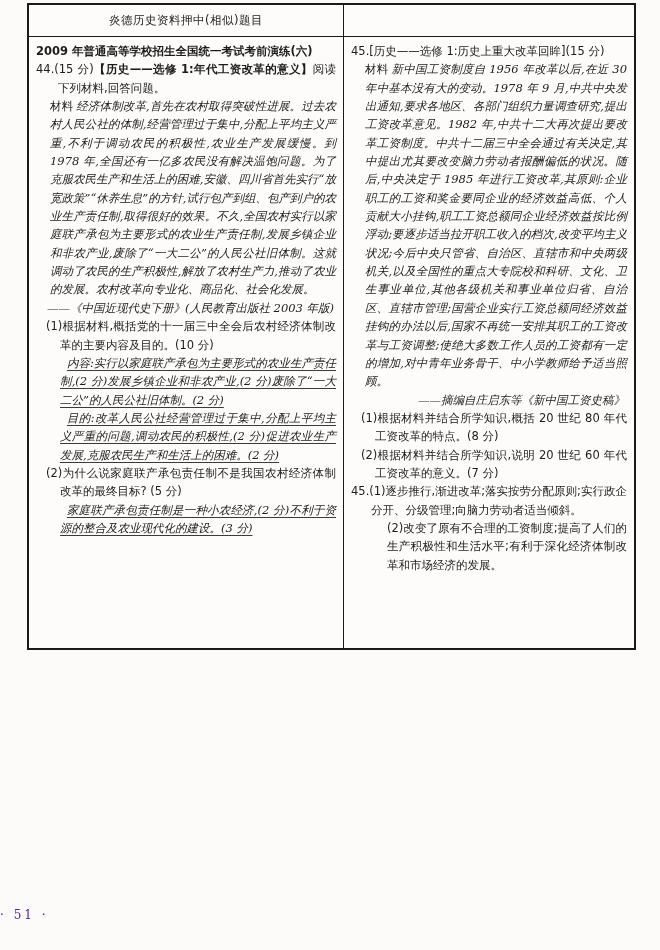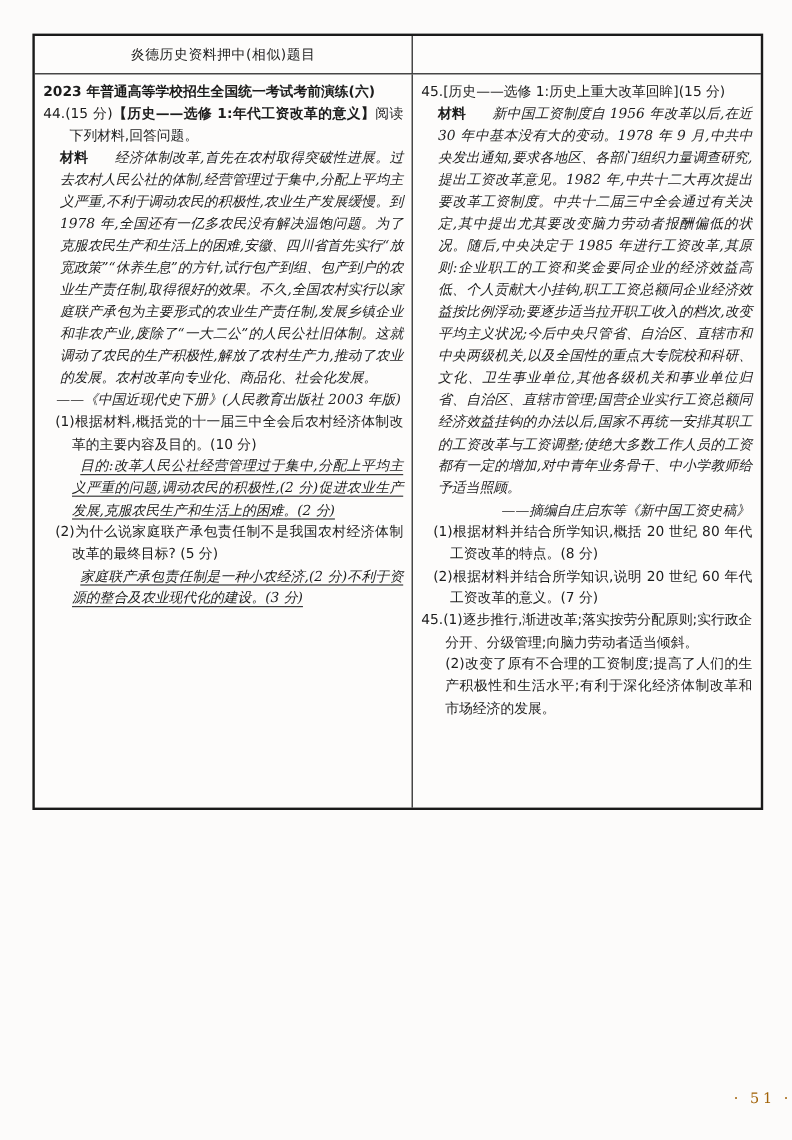--- a/index.html
+++ b/index.html
@@ -12,21 +12,21 @@
     width: 660px;
     height: 950px;
     background: #fcfbfa;
     overflow: hidden;
     font-family: "DejaVu Sans", "Liberation Sans", sans-serif;
     color: #1c1c1c;
   }
   .cmp-table {
     position: absolute;
     left: 27px;
-    top: 28px;
+    top: 3px;
     width: 609px;
     border: 2px solid #1a1a1a;
     background: #fdfcfb;
     box-sizing: border-box;
   }
   .thead {
     display: flex;
     border-bottom: 1.5px solid #1a1a1a;
   }
   .th {
@@ -55,74 +55,75 @@
   .bold { font-weight: bold; }
   .kai {
     font-family: "DejaVu Serif", "Liberation Serif", serif;
     font-style: italic;
   }
   .hang {           
     padding-left: 22px;
     text-indent: -22px;
   }
   .sub { margin-left: 14px; }            
-  .material-label { font-weight: bold; font-style: normal; margin-right: 22px; }
+  .material-label { font-weight: normal; font-style: normal; margin-right: 3px; }
   .source { text-align: right; margin-right: 2px; }
   .q {                                    
     margin-left: 10px;
     padding-left: 14px;
     text-indent: -14px;
   }
   .answer {
     margin-left: 24px;
     text-indent: 0.6em;
     text-decoration: underline;
     text-underline-offset: 3px;
     text-decoration-thickness: 0.8px;
     text-decoration-color: #3a3a3a;
   }
   .analysis-label { font-weight: bold; }
   .ans45-first { padding-left: 20px; text-indent: -20px; }
-  .ans45-second { margin-left: 20px; }
+  .ans45-second { margin-left: 36px; }
   .page-number {
     position: absolute;
     top: 908px;
     left: 0;
     width: 100%;
-    text-align: right;
+    text-align: left;
     font-size: 12px;
-    color: #a16207;
+    color: #4c1d95;
     letter-spacing: 3px;
     font-family: "DejaVu Serif", "Liberation Serif", serif;
   }
 </style>
 </head>
 <body>
 
 <div class="page">
 
   <div class="cmp-table">
 
     <div class="thead">
       <div class="th left">炎德历史资料押中(相似)题目</div>
     </div>
 
     <div class="tbody">
 
       <div class="td left">
-        <p class="bold">2023 年普通高等学校招生全国统一考试考前演练(六)</p>
+        <p class="bold">2009 年普通高等学校招生全国统一考试考前演练(六)</p>
 
         <p class="hang"><span>44.(15 分)</span><span class="bold">【历史——选修 1:年代工资改革的意义】</span><span>阅读下列材料,回答问题。</span></p>
 
         <p class="sub kai"><span class="material-label">材料</span><span>经济体制改革,首先在农村取得突破性进展。过去农村人民公社的体制,经营管理过于集中,分配上平均主义严重,不利于调动农民的积极性,农业生产发展缓慢。到 1978 年,全国还有一亿多农民没有解决温饱问题。为了克服农民生产和生活上的困难,安徽、四川省首先实行“放宽政策”“休养生息”的方针,试行包产到组、包产到户的农业生产责任制,取得很好的效果。不久,全国农村实行以家庭联产承包为主要形式的农业生产责任制,发展乡镇企业和非农产业,废除了“一大二公”的人民公社旧体制。这就调动了农民的生产积极性,解放了农村生产力,推动了农业的发展。农村改革向专业化、商品化、社会化发展。</span></p>
 
         <p class="source kai">——《中国近现代史下册》(人民教育出版社 2003 年版)</p>
 
         <p class="q">(1)根据材料,概括党的十一届三中全会后农村经济体制改革的主要内容及目的。(10 分)</p>
 
+        <p class="answer kai">内容:实行以家庭联产承包为主要形式的农业生产责任制,(2 分)发展乡镇企业和非农产业,(2 分)废除了“一大二公”的人民公社旧体制。(2 分)</p>
 
         <p class="answer kai">目的:改革人民公社经营管理过于集中,分配上平均主义严重的问题,调动农民的积极性,(2 分)促进农业生产发展,克服农民生产和生活上的困难。(2 分)</p>
 
         <p class="q">(2)为什么说家庭联产承包责任制不是我国农村经济体制改革的最终目标? (5 分)</p>
 
         <p class="answer kai">家庭联产承包责任制是一种小农经济,(2 分)不利于资源的整合及农业现代化的建设。(3 分)</p>
 
       </div>
 
       <div class="td right">

